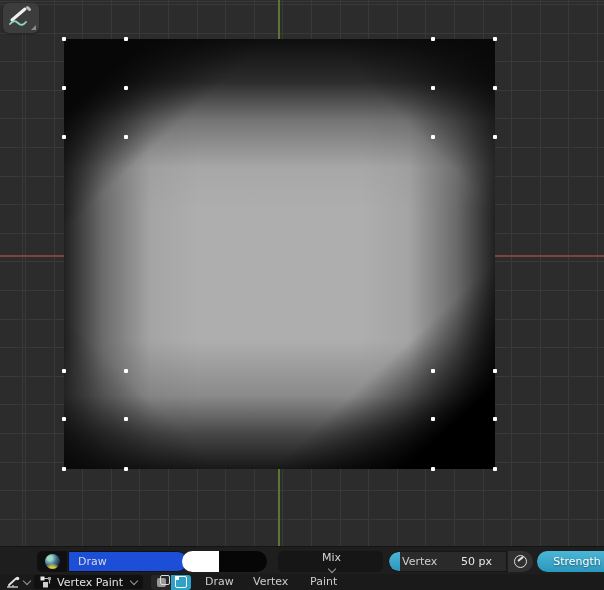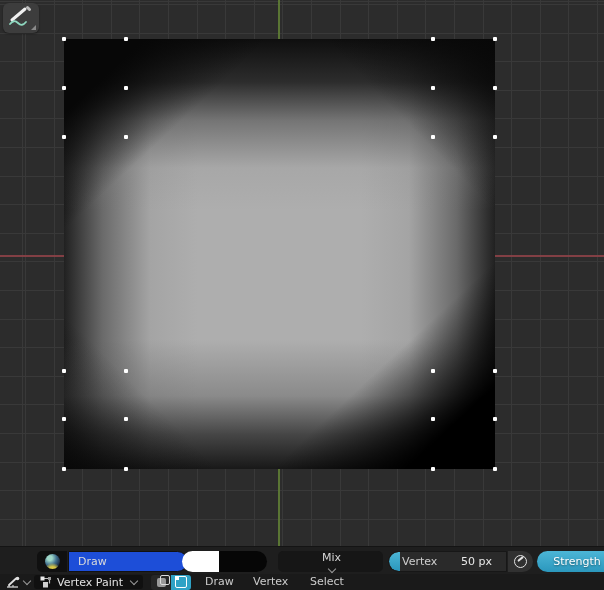--- a/index.html
+++ b/index.html
@@ -187,16 +187,16 @@
       <span class="tg tg1">
         <span class="facemask-ic"></span>
       </span>
       <span class="tg tg2">
         <span class="vertmask-ic"></span>
       </span>
     </div>
 
     <span class="menu" style="left:205px">Draw</span>
     <span class="menu" style="left:253px">Vertex</span>
-    <span class="menu" style="left:310px">Select</span>
+    <span class="menu" style="left:310px">Paint</span>
   </div>
 
 </div>
 
 </body></html>

